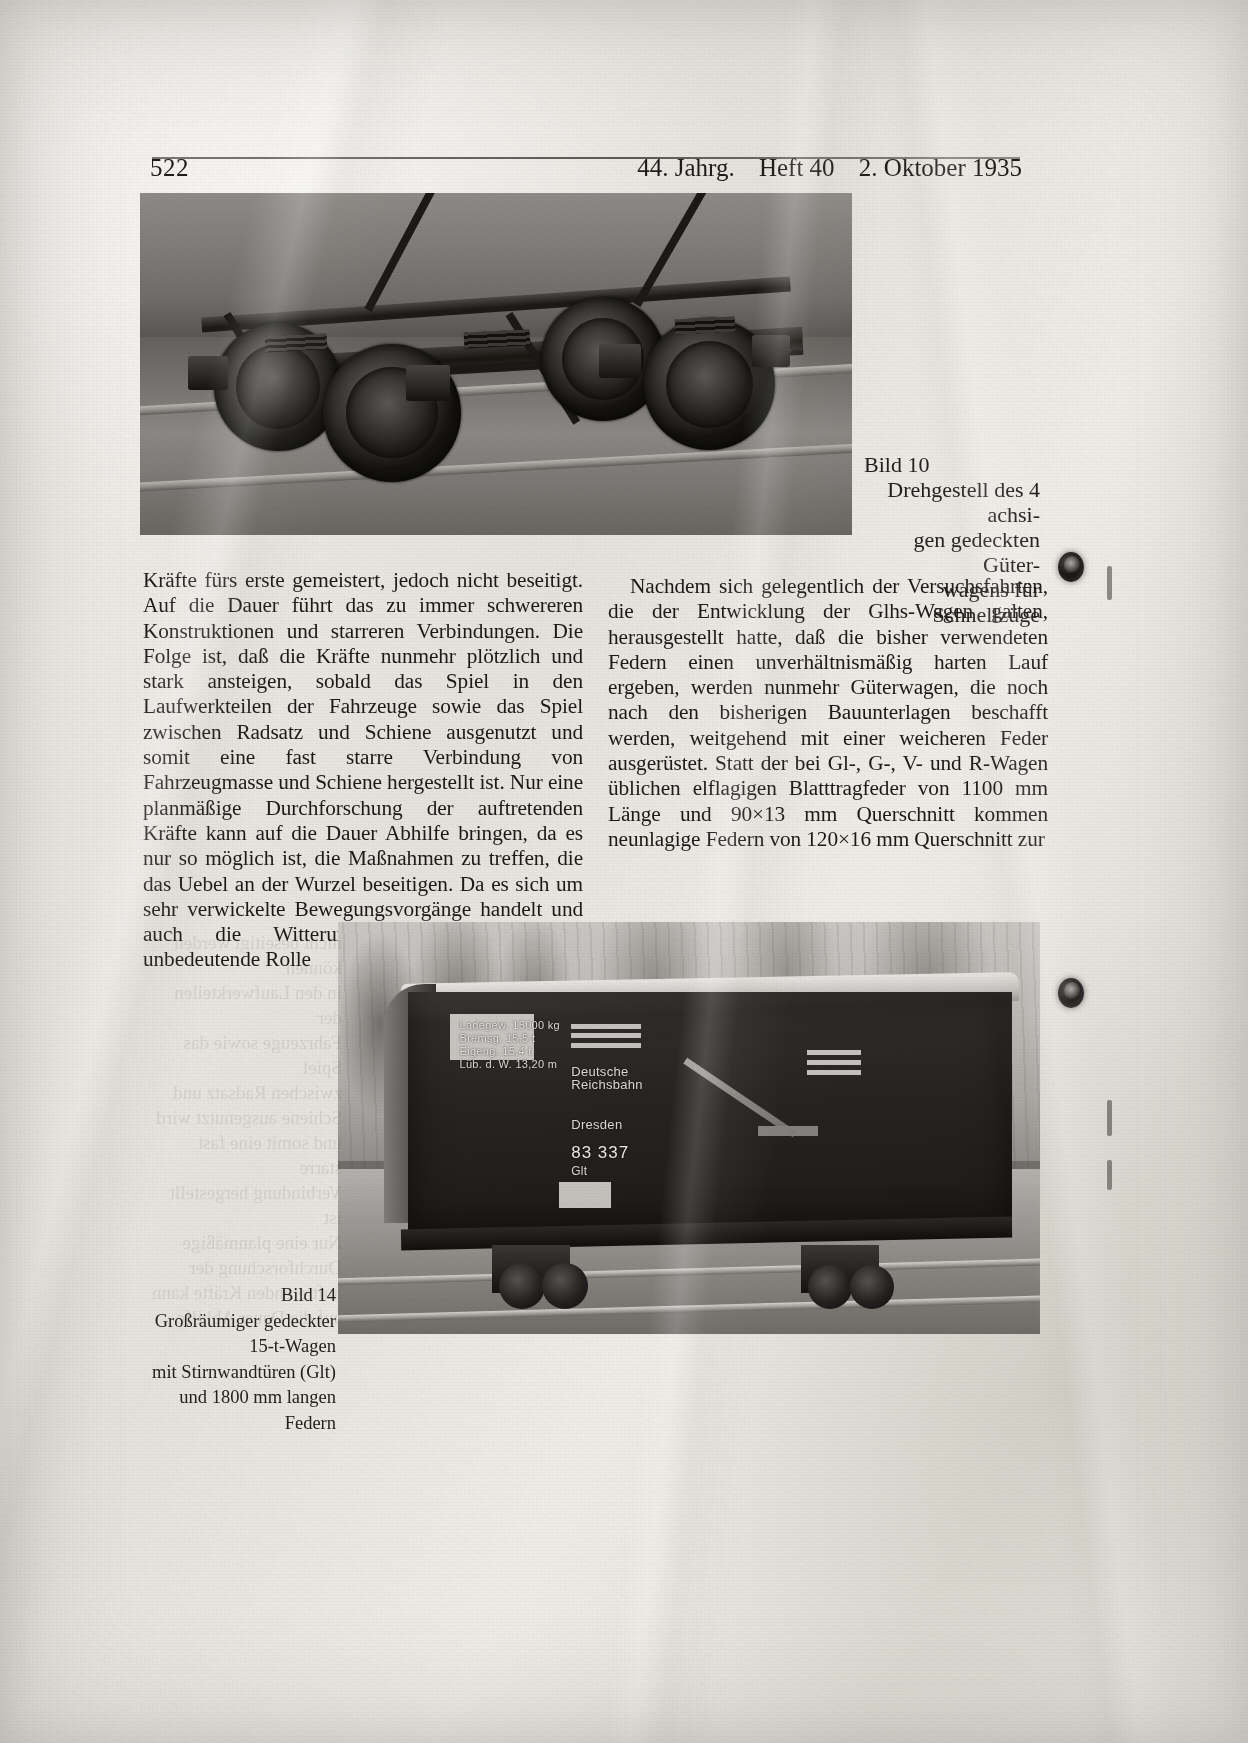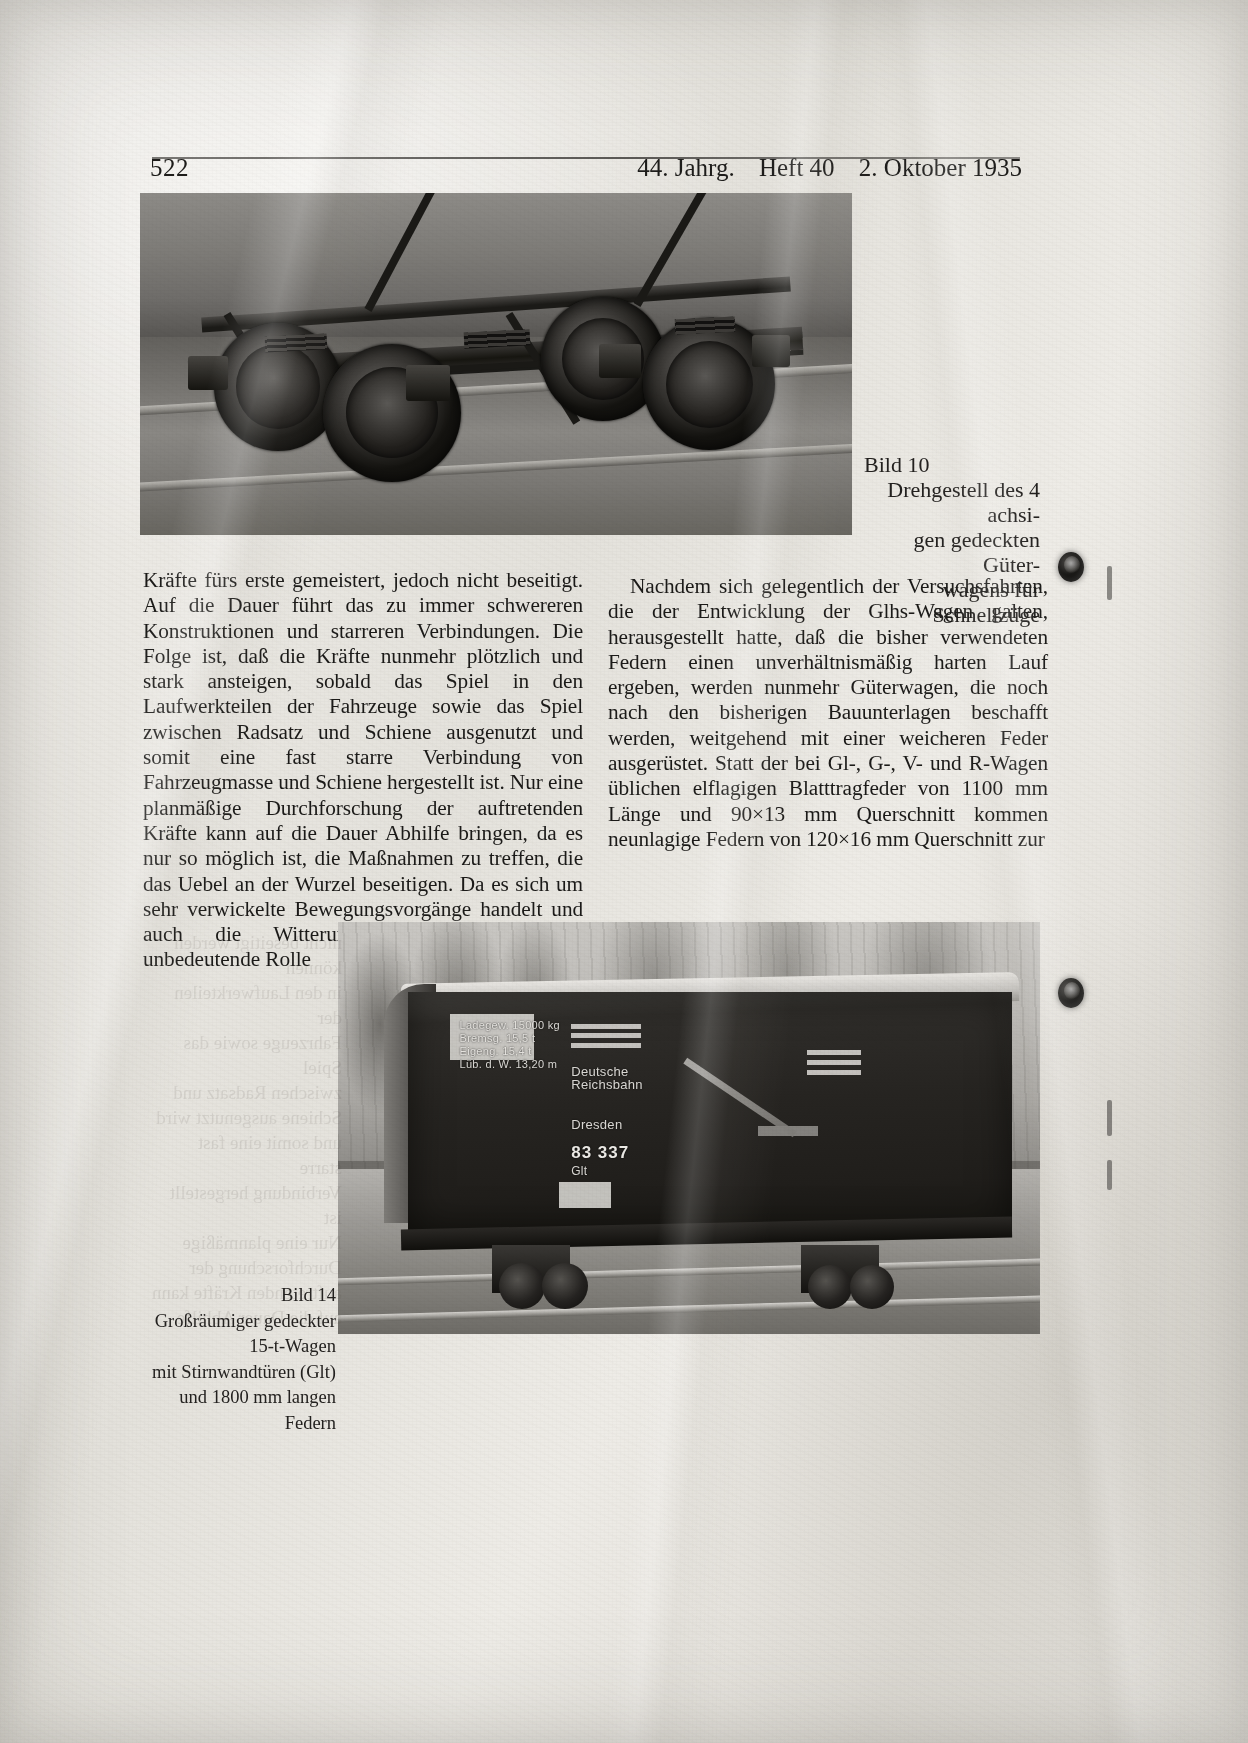--- a/index.html
+++ b/index.html
@@ -305,21 +305,21 @@
     <div class="car">
       <div class="placard" style="left:7%;top:9%;width:84px;height:46px;"></div>
       <div class="lettering" style="left:8.5%;top:11%;">
         Ladegew. 15000 kg<br>Bremsg. 15,5 t<br>Eigeng. 15,4 t<br>Lüb. d. W. 13,20 m
       </div>
       <div class="stripe" style="left:27%;top:13%;width:70px;"></div>
       <div class="stripe" style="left:27%;top:17%;width:70px;"></div>
       <div class="stripe" style="left:27%;top:21%;width:70px;"></div>
       <div class="lettering" style="left:27%;top:30%;font-size:13px;">Deutsche<br>Reichsbahn</div>
       <div class="lettering" style="left:27%;top:52%;font-size:13px;">Dresden</div>
-      <div class="bignum" style="left:27%;top:62%;font-weight:bold;">83 337</div>
+      <div class="bignum" style="left:27%;top:62%;">83 337</div>
       <div class="lettering" style="left:27%;top:71%;font-size:12px;">Glt</div>
       <div class="placard" style="left:25%;top:78%;width:52px;height:26px;"></div>
       <div class="stripe" style="left:66%;top:24%;width:54px;"></div>
       <div class="stripe" style="left:66%;top:28%;width:54px;"></div>
       <div class="stripe" style="left:66%;top:32%;width:54px;"></div>
       <div class="placard" style="left:58%;top:55%;width:60px;height:10px;opacity:.6;"></div>
       <div class="diagbar" style="left:44%;top:42%;"></div>
     </div>
     <div class="underframe"></div>
 

